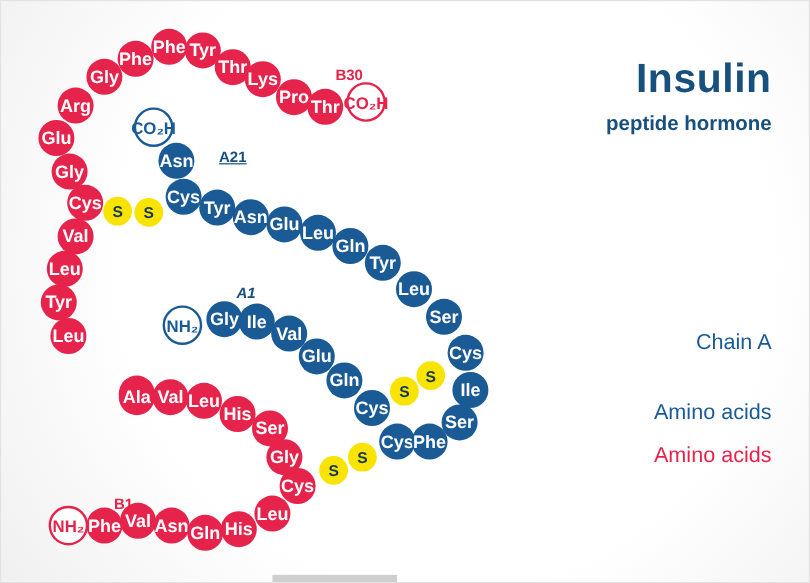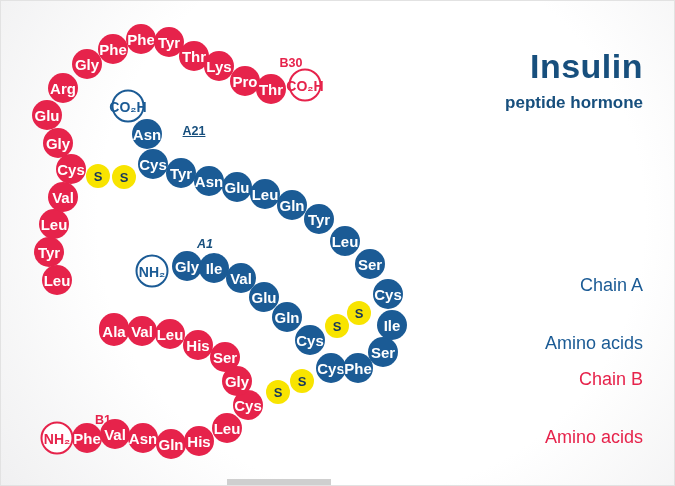--- a/index.html
+++ b/index.html
@@ -113,19 +113,18 @@
   <div class="panel">
     <div class="title" style="color: rgb(23, 79, 125);">Insulin</div>
     <div class="subtitle" style="color: rgb(23, 79, 125);">peptide hormone</div>
 
     <div class="legend legend-a" style="color: rgb(27, 91, 149);">
       <div class="legend-line">Chain A</div>
       <div class="legend-line">Amino acids</div>
     </div>
 
     <div class="legend legend-b" style="color: rgb(230, 35, 75);">
-      <div class="legend-line">Chain B</div>
       <div class="legend-line">Amino acids</div>
     </div>
   </div>
 
   <div class="bottom-strip"></div>
 </div>
 
 </body></html>

